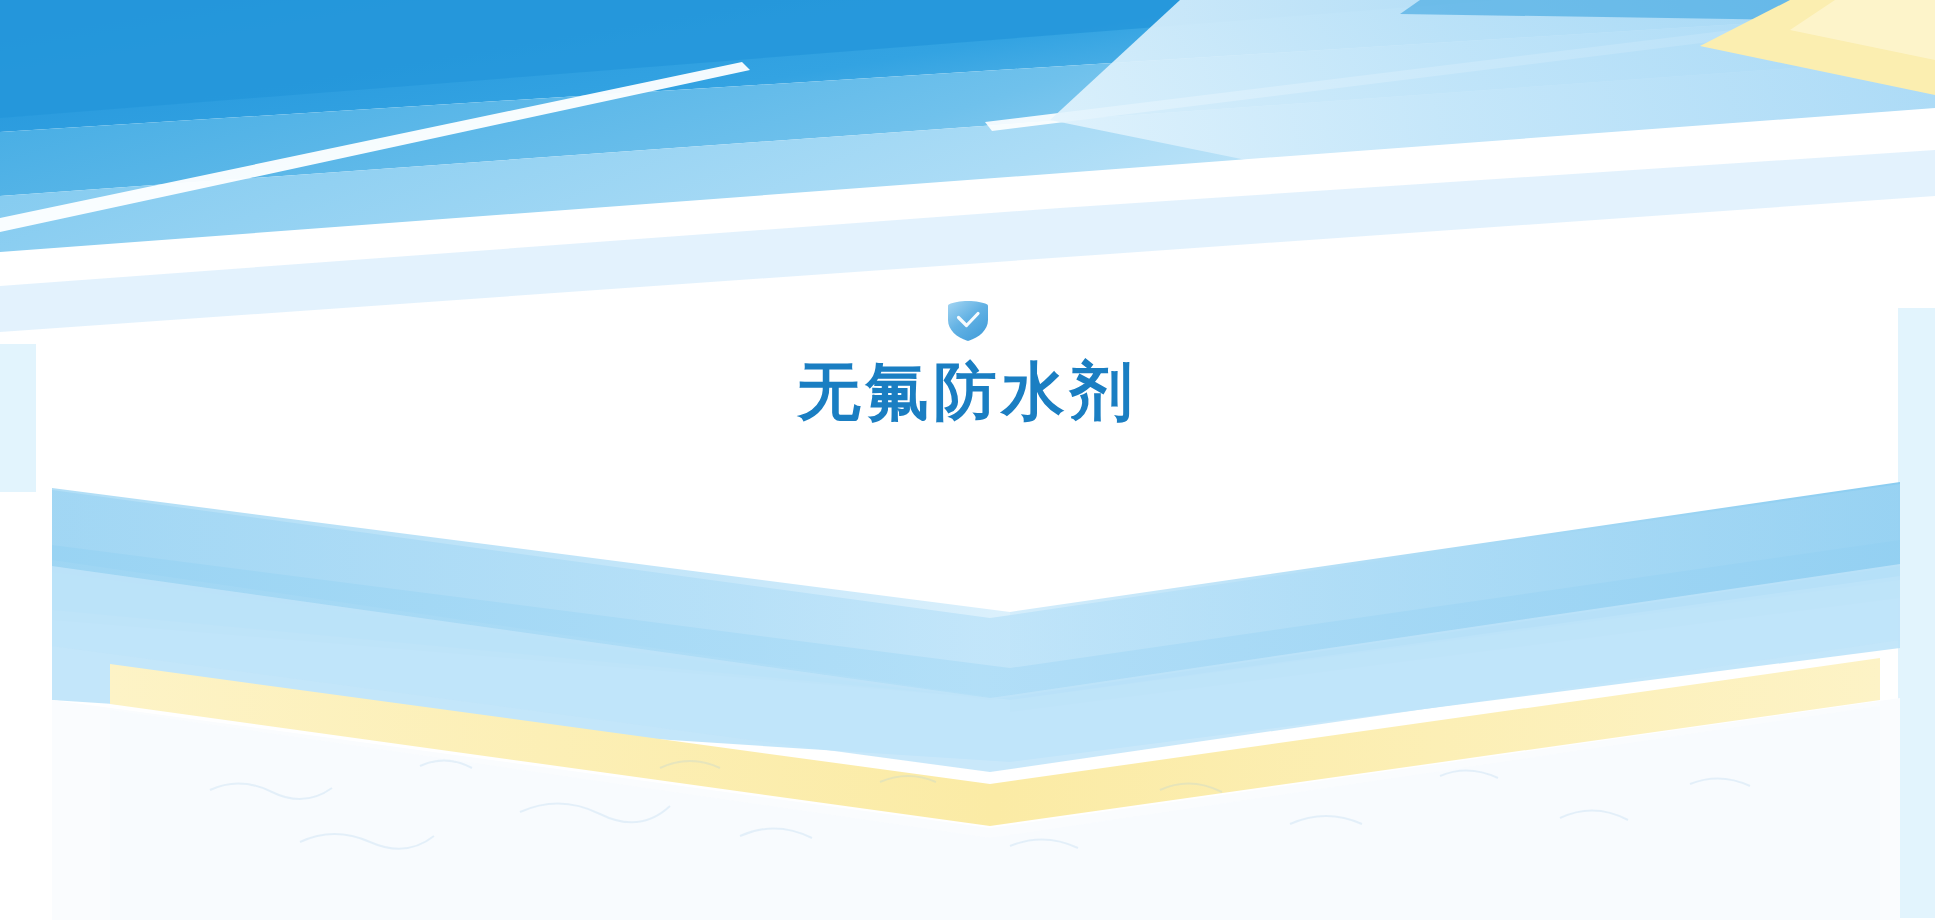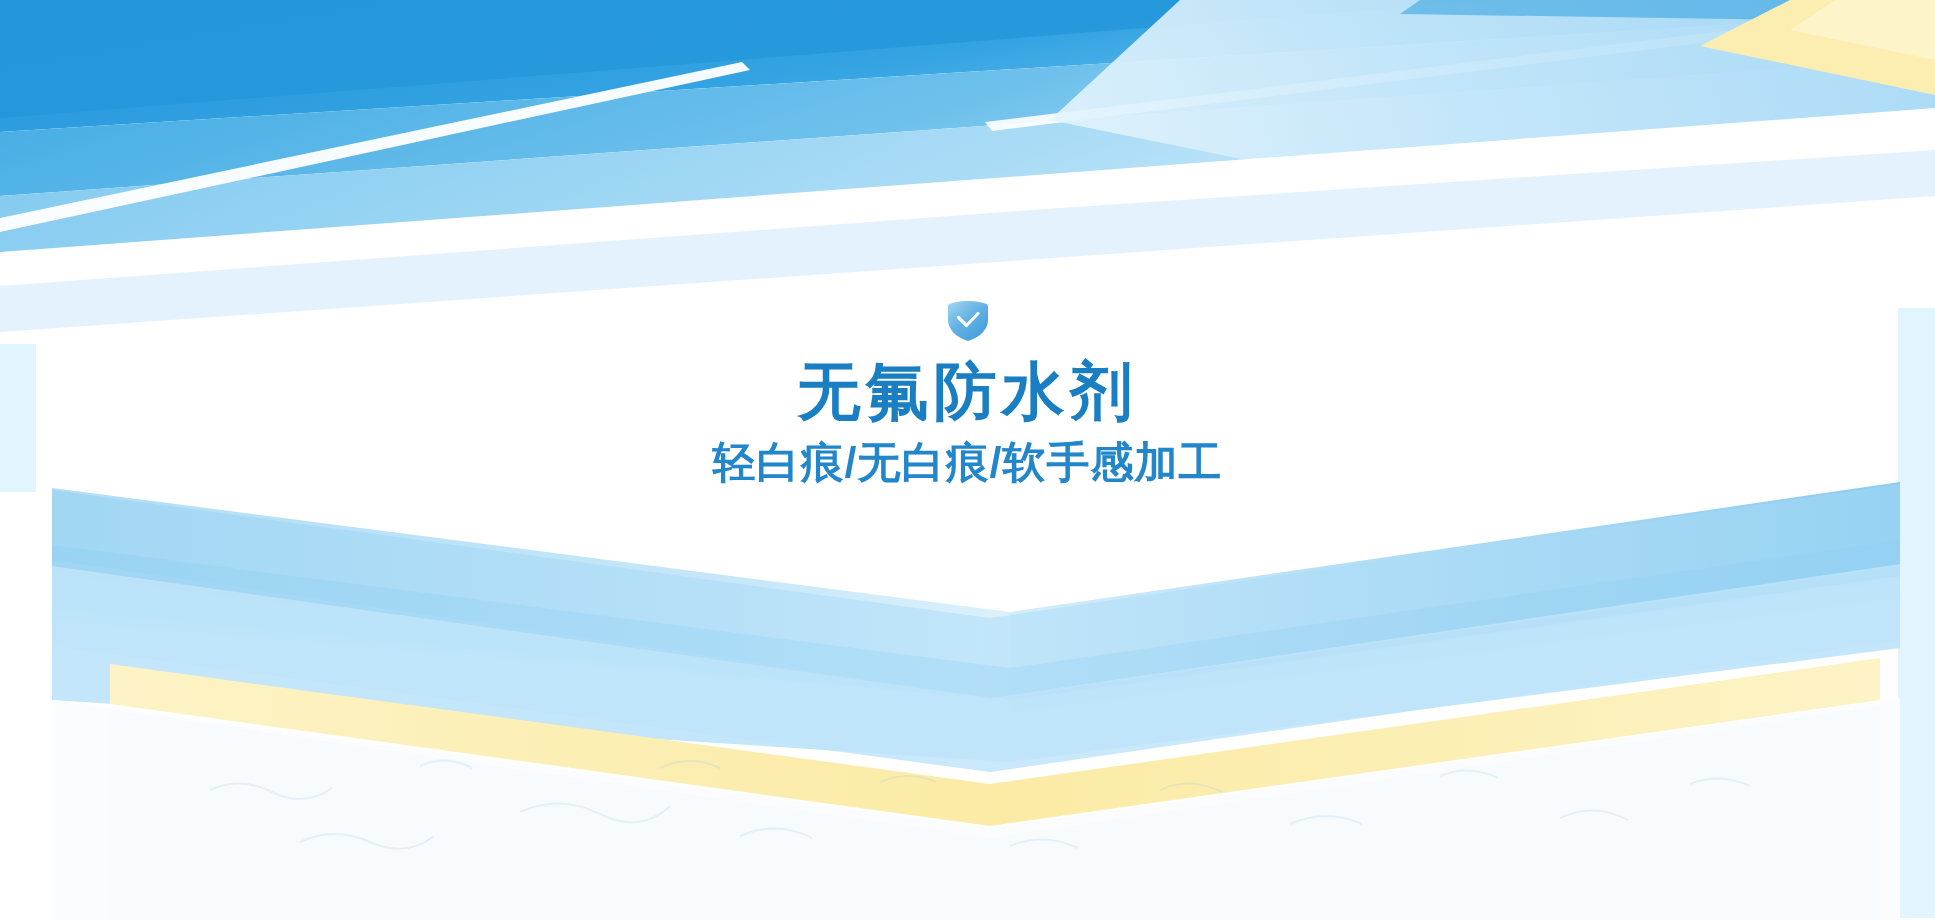--- a/index.html
+++ b/index.html
@@ -179,16 +179,15 @@
 
     <div id="shield-wrap">
       <svg viewBox="0 0 44 42" xmlns="http://www.w3.org/2000/svg">
         <path d="M22 1 C14 1 7 2.6 3.2 4.2 C2.4 4.5 2 5.2 2 6 L2 20 C2 30 11 37.5 21.2 40.8 C21.7 41 22.3 41 22.8 40.8 C33 37.5 42 30 42 20 L42 6 C42 5.2 41.6 4.5 40.8 4.2 C37 2.6 30 1 22 1 Z" fill="url(#gradShield)"></path>
         <path d="M12.5 17.5 L20.5 25.5 L32 13.5" fill="none" stroke="#ffffff" stroke-width="3.2" stroke-linecap="round" stroke-linejoin="round" opacity="0.95"></path>
       </svg>
     </div>
 
     <div id="hero-title">无氟防水剂</div>
 
-    <div id="hero-subtitle">轻白痕/无白痕/软手感加工</div>
 
   </div>
 </div>
 
 </body></html>

